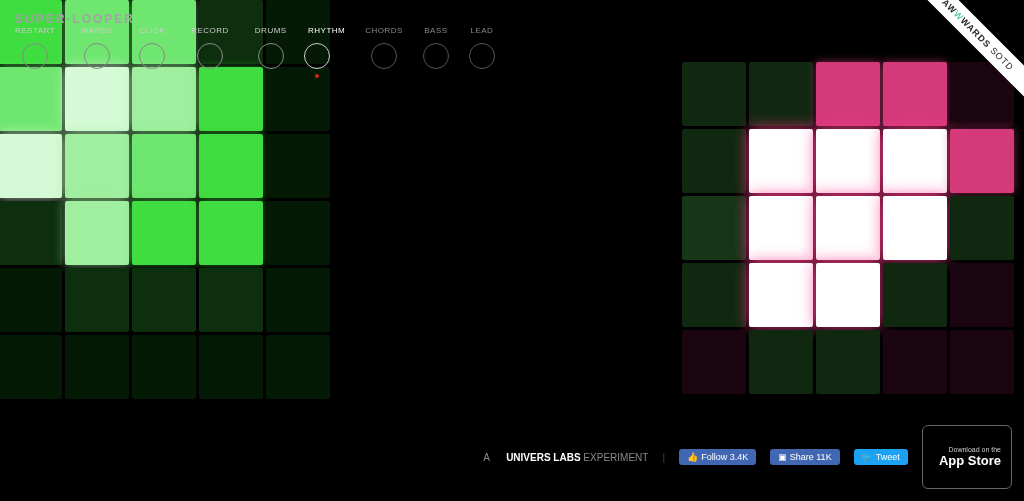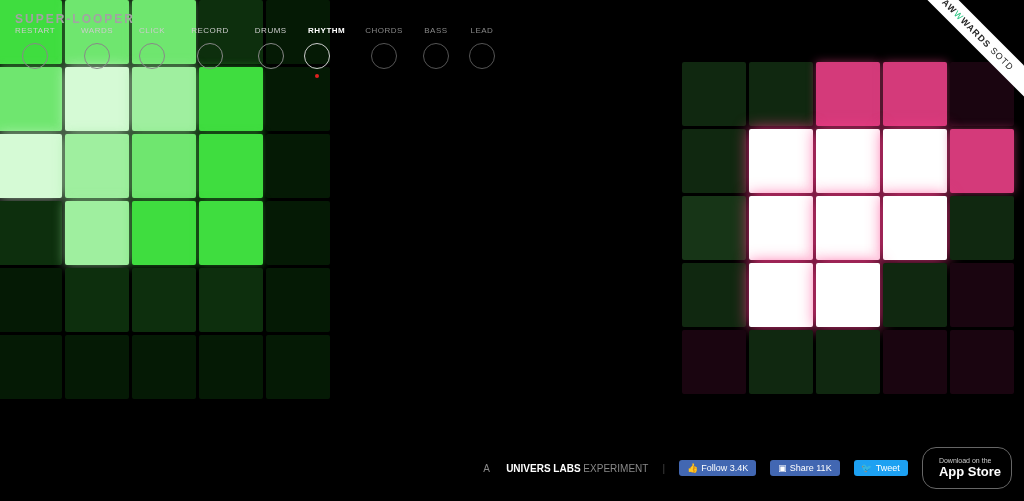--- a/index.html
+++ b/index.html
@@ -57,21 +57,21 @@
   display: flex;
   flex-direction: column;
   align-items: center;
   gap: 8px;
 }
 .tab-label {
   font-size: 8px;
   letter-spacing: 0.5px;
   color: #888;
 }
-.tab.active .tab-label { color: #fff; font-weight: bold; padding-left: 20px; }
+.tab.active .tab-label { color: #fff; font-weight: normal; padding-left: 20px; }
 .tab-knob {
   width: 26px;
   height: 26px;
   border: 1.5px solid #555;
   border-radius: 50%;
   position: relative;
 }
 .tab.active .tab-knob { border-color: #ccc; }
 .red-dot {
   width: 4px; height: 4px; background: #e02020; border-radius: 50%;
@@ -157,22 +157,23 @@
   color: #fff;
   gap: 3px;
 }
 .fb { background: #4267b2; }
 .tw { background: #1da1f2; }
 .appstore {
   display: flex;
   align-items: center;
   gap: 6px;
   border: 1px solid #666;
-  border-radius: 14px;
-  padding: 9px 10px;
+  border-radius: 6px;
+  padding: 20px 10px;
+  text-align: right;
 }
 .appstore .apple { font-size: 20px; line-height: 1; }
 .appstore .txt { display: flex; flex-direction: column; line-height: 1.1; }
 .appstore .small { font-size: 7px; color: #ccc; }
 .appstore .big { font-size: 13px; font-weight: bold; color: #fff; }
 </style>
 </head>
 <body>
 
 <div class="pad-grid grid-left">

